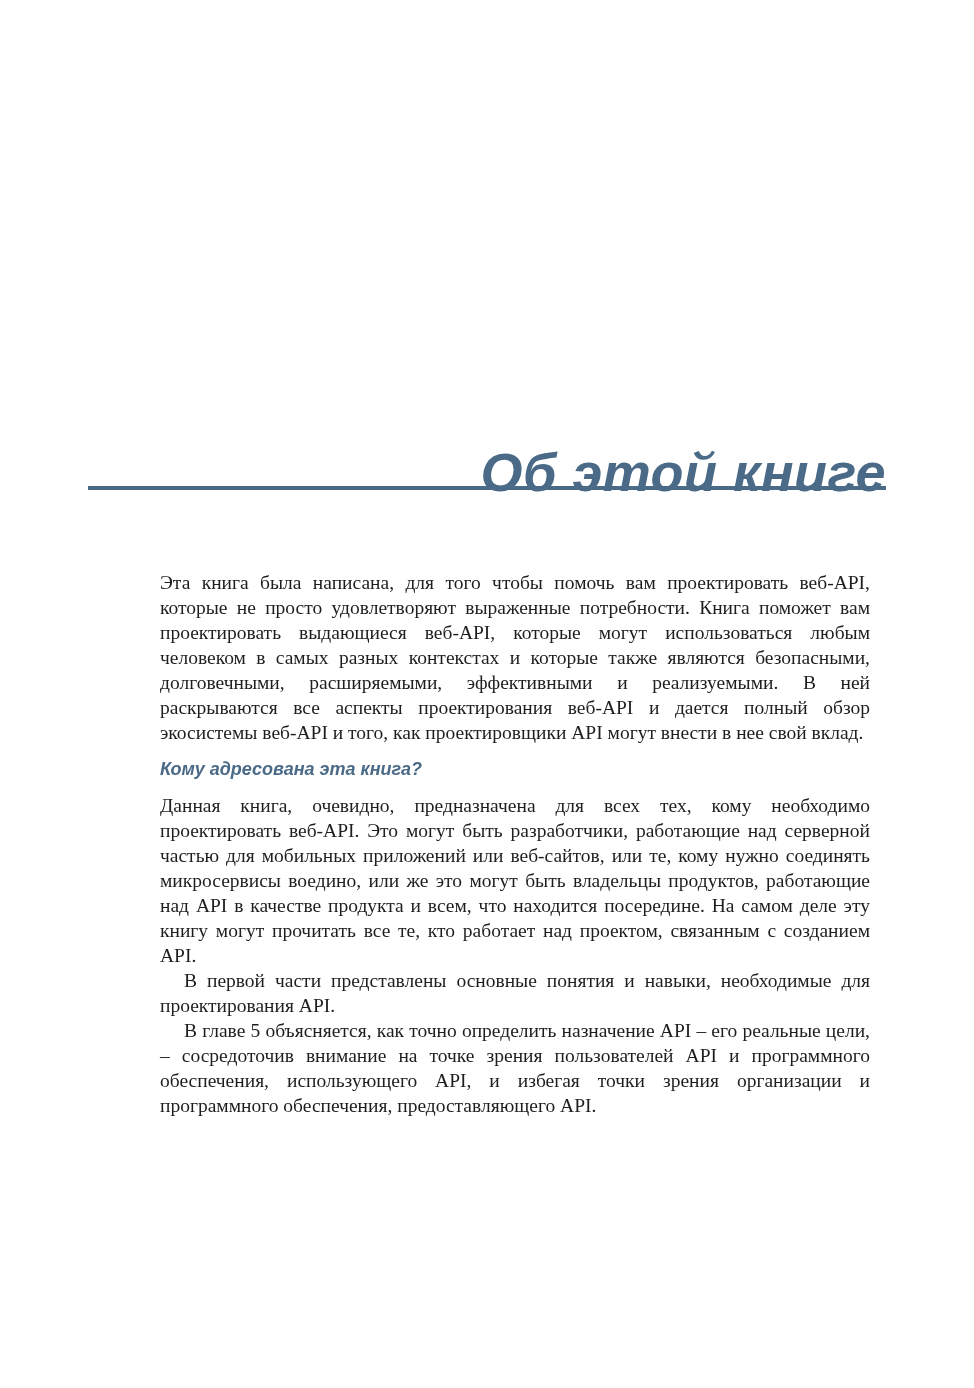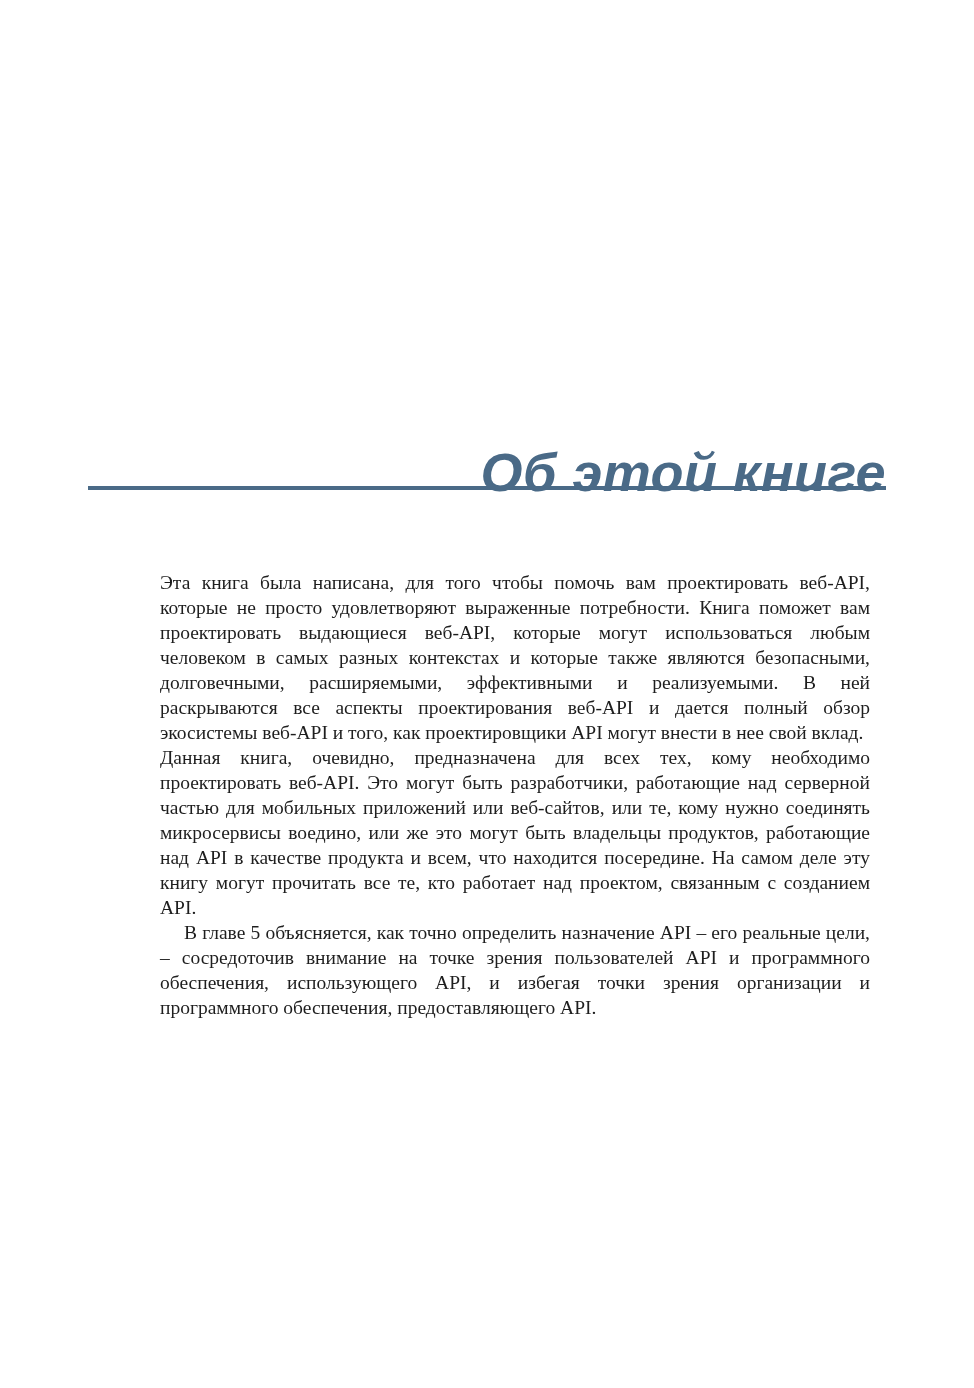--- a/index.html
+++ b/index.html
@@ -23,16 +23,18 @@
   </style>
 </head>
 <body>
 
 <h1 class="title">Об этой книге</h1>
 <div class="rule"></div>
 
 <div class="content">
   <p>Эта книга была написана, для того чтобы помочь вам проектировать веб-API, которые не просто удовлетворяют выраженные потребности. Книга поможет вам проектировать выдающиеся веб-API, которые могут использоваться любым человеком в самых разных контекстах и которые также являются безопасными, долговечными, расширяемыми, эффективными и реализуемыми. В ней раскрываются все аспекты проектирования веб-API и дается полный обзор экосистемы веб-API и того, как проектировщики API могут внести в нее свой вклад.</p>
 
+  <div class="heading">Кому адресована эта книга?</div>
   <p>Данная книга, очевидно, предназначена для всех тех, кому необходимо проектировать веб-API. Это могут быть разработчики, работающие над серверной частью для мобильных приложений или веб-сайтов, или те, кому нужно соединять микросервисы воедино, или же это могут быть владельцы продуктов, работающие над API в качестве продукта и всем, что находится посередине. На самом деле эту книгу могут прочитать все те, кто работает над проектом, связанным с созданием API.</p>
 
+  <p class="indent">В первой части представлены основные понятия и навыки, необходимые для проектирования API.</p>
   <p class="indent">В главе 5 объясняется, как точно определить назначение API – его реальные цели, – сосредоточив внимание на точке зрения пользователей API и программного обеспечения, использующего API, и избегая точки зрения организации и программного обеспечения, предоставляющего API.</p>
 </div>
 
 </body></html>

